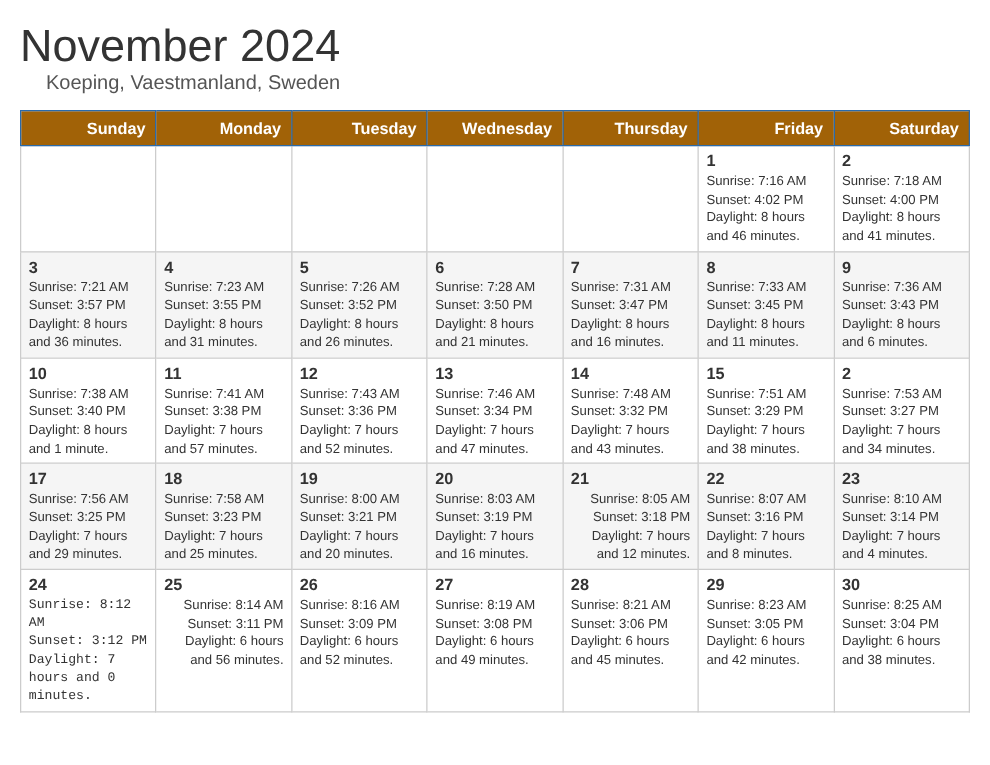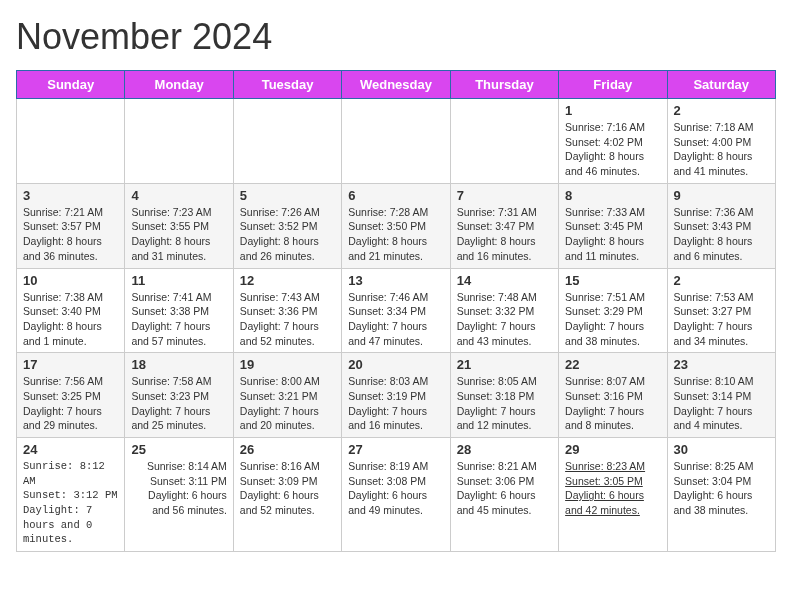--- a/index.html
+++ b/index.html
@@ -43,25 +43,25 @@
     .location-title {
       font-size: 16px;
       color: #555;
     }
     .calendar {
       width: 100%;
       border-collapse: collapse;
       border: 1px solid #ccc;
     }
     .calendar th {
-      background-color: #d946ef;
+      background-color: #a16207;
       color: #fff;
       padding: 6px 8px;
       font-size: 13px;
-      text-align: center;
+      text-align: right;
       border: 1px solid #2a6aaa;
     }
     .calendar td {
       vertical-align: top;
       border: 1px solid #ccc;
       padding: 4px 6px;
       font-size: 10.5px;
       color: #333;
       width: calc(100% / 7);
       min-height: 80px;
@@ -85,20 +85,21 @@
     }
     .row-even td { background: #efefef; }
     .row-odd td { background: #fff; }
   </style>
 </head>
 <body>
 
 <div class="header-section">
   <div class="title-section">
     <div class="month-title">November 2024</div>
+    <div class="location-title">Koeping, Vaestmanland, Sweden</div>
   </div>
 </div>
 
 <table class="calendar">
   <thead>
     <tr>
     <th>Sunday</th>
         <th>Monday</th>
         <th>Tuesday</th>
         <th>Wednesday</th>
@@ -235,21 +236,21 @@
 Daylight: 7 hours and 20 minutes.</div>
         </td>
         <td>
           <div class="day-number">20</div>
           <div class="day-info" style="white-space: pre-line;">Sunrise: 8:03 AM
 Sunset: 3:19 PM
 Daylight: 7 hours and 16 minutes.</div>
         </td>
         <td>
           <div class="day-number">21</div>
-          <div class="day-info" style="white-space: pre-line;">Sunrise: 8:05 AM
+          <div class="day-info" style="white-space: pre-line; text-align: right;">Sunrise: 8:05 AM
 Sunset: 3:18 PM
 Daylight: 7 hours and 12 minutes.</div>
         </td>
         <td>
           <div class="day-number">22</div>
           <div class="day-info" style="white-space: pre-line;">Sunrise: 8:07 AM
 Sunset: 3:16 PM
 Daylight: 7 hours and 8 minutes.</div>
         </td>
         <td>
@@ -285,21 +286,21 @@
 Daylight: 6 hours and 49 minutes.</div>
         </td>
         <td>
           <div class="day-number">28</div>
           <div class="day-info" style="white-space: pre-line;">Sunrise: 8:21 AM
 Sunset: 3:06 PM
 Daylight: 6 hours and 45 minutes.</div>
         </td>
         <td>
           <div class="day-number">29</div>
-          <div class="day-info" style="white-space: pre-line; text-decoration: underline;">Sunrise: 8:23 AM
+          <div class="day-info" style="white-space: pre-line;">Sunrise: 8:23 AM
 Sunset: 3:05 PM
 Daylight: 6 hours and 42 minutes.</div>
         </td>
         <td>
           <div class="day-number">30</div>
           <div class="day-info" style="white-space: pre-line;">Sunrise: 8:25 AM
 Sunset: 3:04 PM
 Daylight: 6 hours and 38 minutes.</div>
         </td>
       </tr>

